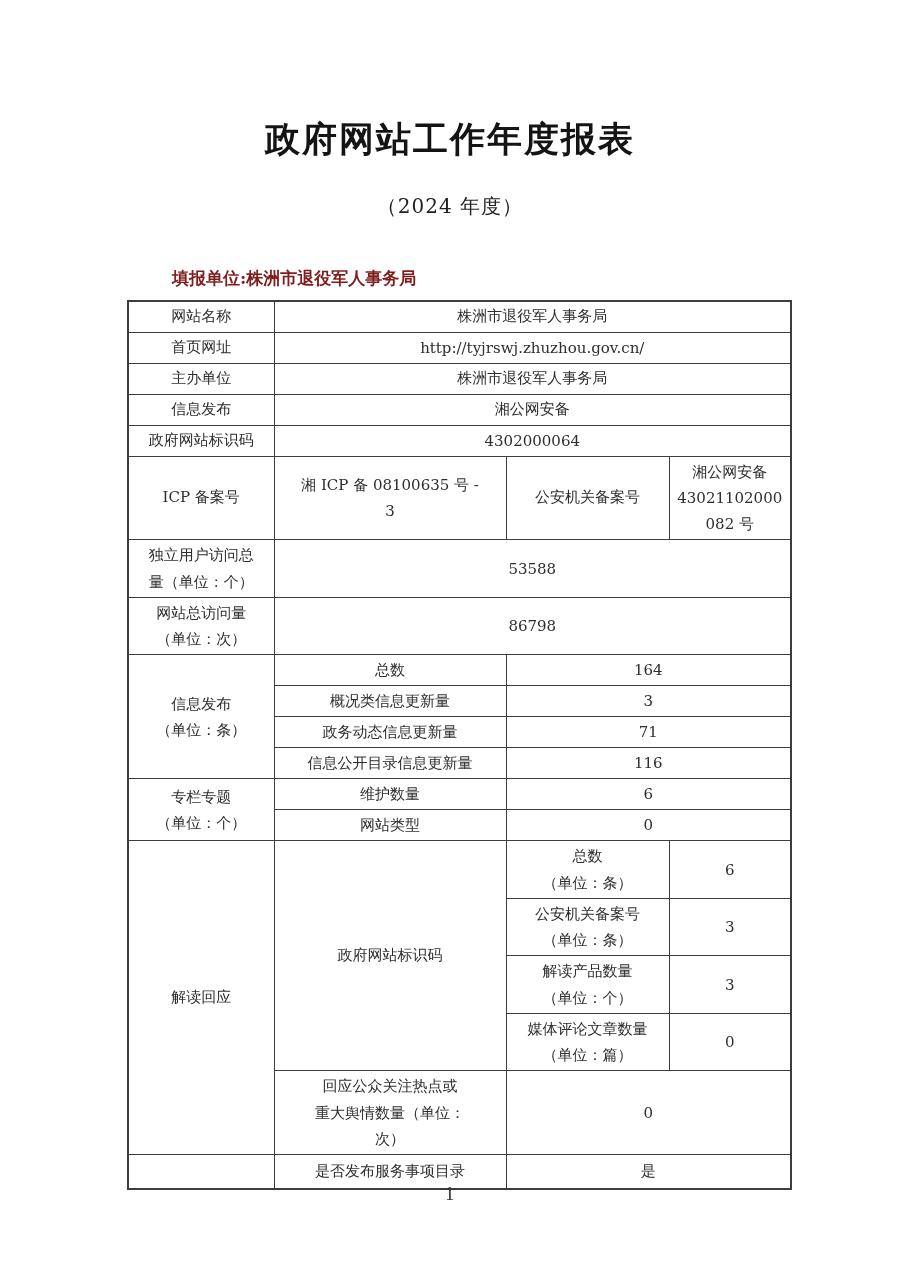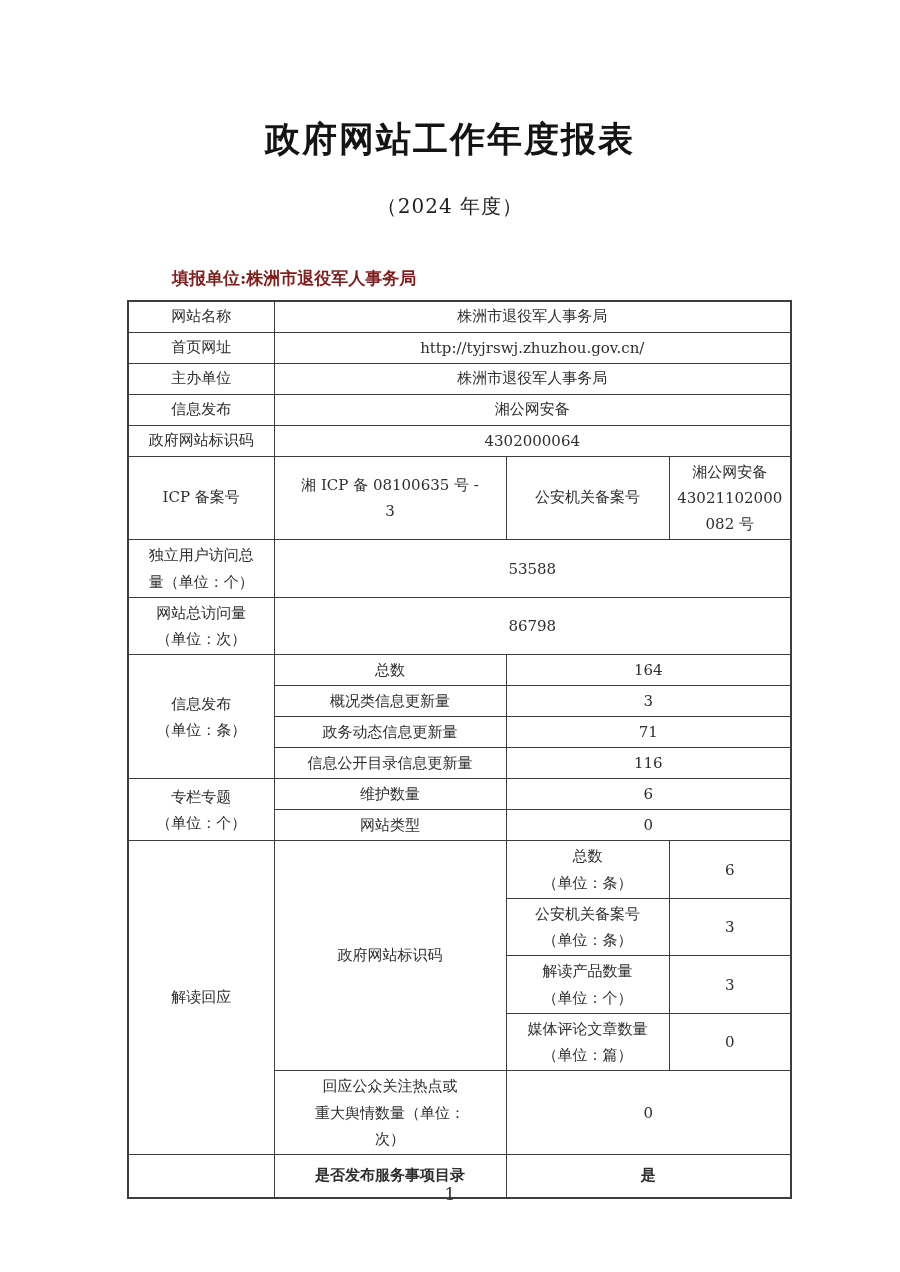--- a/index.html
+++ b/index.html
@@ -40,21 +40,21 @@
     padding: 2px 6px;
     overflow: hidden;
   }
   .pre { white-space: pre-line; line-height: 1.75; }
 
   tr.r-s   { height: 31px; }
   tr.r-icp { height: 83px; }
   tr.r-m   { height: 55px; }
   tr.r-i   { height: 52px; }
   tr.r-hot { height: 76px; margin-top: 8px; }
-  tr.r-last{ height: 43px; font-weight: bold; }
+  tr.r-last{ height: 34px; }
 
   .pageno {
     position: absolute; top: 1184px; left: 0; width: 900px;
     text-align: center; font-size: 17px; color: #333333;
   }
 </style>
 </head>
 <body>
 
 <div class="page">

